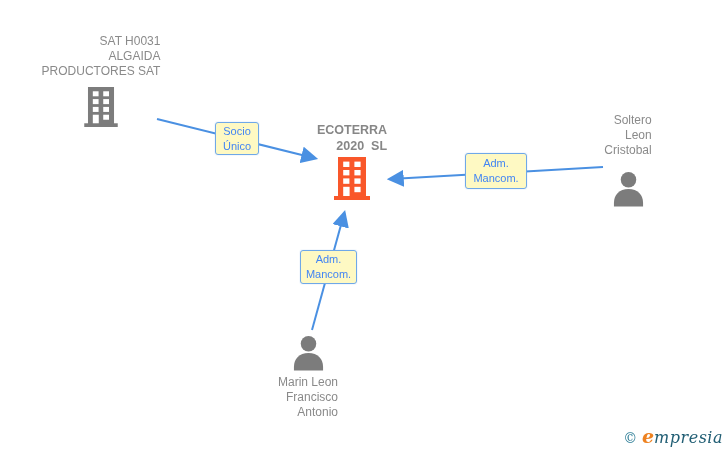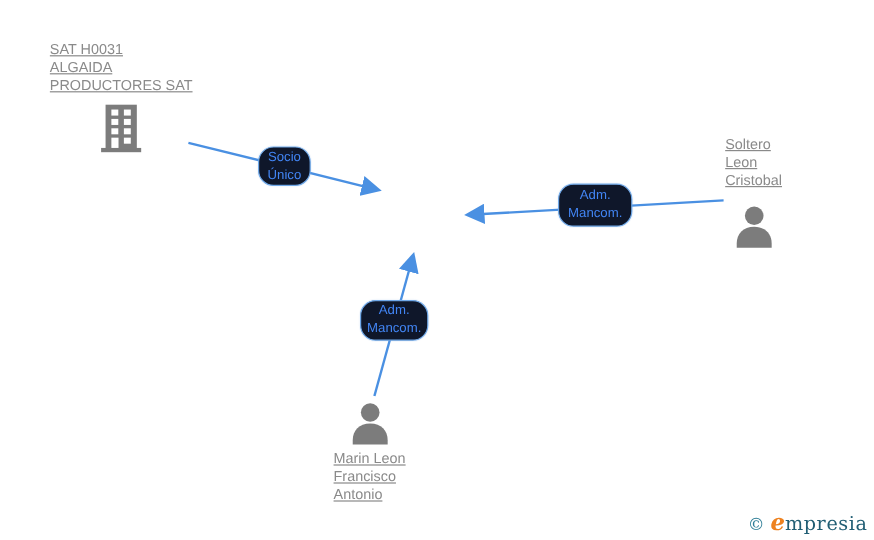--- a/index.html
+++ b/index.html
@@ -21,36 +21,35 @@
     display: flex;
     flex-direction: column;
     align-items: center;
     text-align: center;
   }
   .node-label {
     white-space: pre-line;
     font-size: 12px;
     line-height: 15px;
     color: #8a8a8a;
-    text-align: left;
-    text-decoration: underline;
+    text-align: right;
   }
   .node-label.highlight {
     font-weight: bold;
     font-size: 12.5px;
     line-height: 16px;
     color: #878787;
   }
   .icon-gap { height: 8px; }
   .edge-label {
     position: absolute;
     box-sizing: border-box;
-    background: #0f172a;
+    background: #fef9c3;
     border: 1.5px solid #6fa8e8;
-    border-radius: 13px;
+    border-radius: 3px;
     color: #4285f4;
     font-size: 11px;
     line-height: 15px;
     white-space: pre-line;
     text-align: center;
     display: flex;
     align-items: center;
     justify-content: center;
     box-shadow: 0 0 0 1px rgba(111,168,232,0.08);
   }
@@ -64,20 +63,21 @@
     white-space: nowrap;
   }
   .logo .e {
     color: #ee8220;
     font-style: italic;
     font-weight: bold;
     font-size: 19px;
   }
   .logo .rest {
     color: #215e74;
+    font-style: italic;
     font-size: 16px;
     letter-spacing: 0.5px;
   }
   .logo .copy { font-size: 14px; }
 </style>
 </head>
 <body>
 
 <div class="canvas">
 
@@ -107,20 +107,37 @@
       <rect x="20.4" y="4.6" width="6.2" height="5.4" fill="#ffffff"></rect>
       <rect x="9.2" y="13" width="6.2" height="5.4" fill="#ffffff"></rect>
       <rect x="20.4" y="13" width="6.2" height="5.4" fill="#ffffff"></rect>
       <rect x="9.2" y="21.4" width="6.2" height="5.4" fill="#ffffff"></rect>
       <rect x="20.4" y="21.4" width="6.2" height="5.4" fill="#ffffff"></rect>
       <rect x="20.4" y="29.8" width="6.2" height="5.4" fill="#ffffff"></rect>
       <rect x="9.2" y="29.8" width="6.4" height="9.2" fill="#ffffff"></rect>
     </svg>
   </div>
 
+  <div class="node" style="left: 352px; top: 122px; transform: translateX(-50%); width: 140px;">
+    <div class="node-label highlight">ECOTERRA
+2020&nbsp; SL</div>
+    <div class="icon-gap" style="height:3px;"></div>
+    <svg width="36" height="43" viewBox="0 0 36 43">
+      <rect x="0" y="39" width="36" height="4" fill="#f9572a"></rect>
+      <rect x="4" y="0" width="28" height="40" fill="#f9572a"></rect>
+      <rect x="9.2" y="4.6" width="6.2" height="5.4" fill="#ffffff"></rect>
+      <rect x="20.4" y="4.6" width="6.2" height="5.4" fill="#ffffff"></rect>
+      <rect x="9.2" y="13" width="6.2" height="5.4" fill="#ffffff"></rect>
+      <rect x="20.4" y="13" width="6.2" height="5.4" fill="#ffffff"></rect>
+      <rect x="9.2" y="21.4" width="6.2" height="5.4" fill="#ffffff"></rect>
+      <rect x="20.4" y="21.4" width="6.2" height="5.4" fill="#ffffff"></rect>
+      <rect x="20.4" y="29.8" width="6.2" height="5.4" fill="#ffffff"></rect>
+      <rect x="9.2" y="29.8" width="6.4" height="9.2" fill="#ffffff"></rect>
+    </svg>
+  </div>
 
   <div class="node" style="left: 628px; top: 93px; transform: translateX(-50%); width: 120px; margin-top: 20px;">
     <div class="node-label">Soltero
 Leon
 Cristobal</div>
     <div class="icon-gap" style="height:13px;"></div>
     <svg width="33" height="36" viewBox="0 0 34 36">
       <circle cx="17" cy="8.5" r="8" fill="#7c7c7c"></circle>
       <path d="M17 18 c-9.5 0 -15 6.2 -15 14.2 L2 36 L32 36 L32 32.2 c0 -8 -5.5 -14.2 -15 -14.2 z" fill="#7c7c7c"></path>
     </svg>

